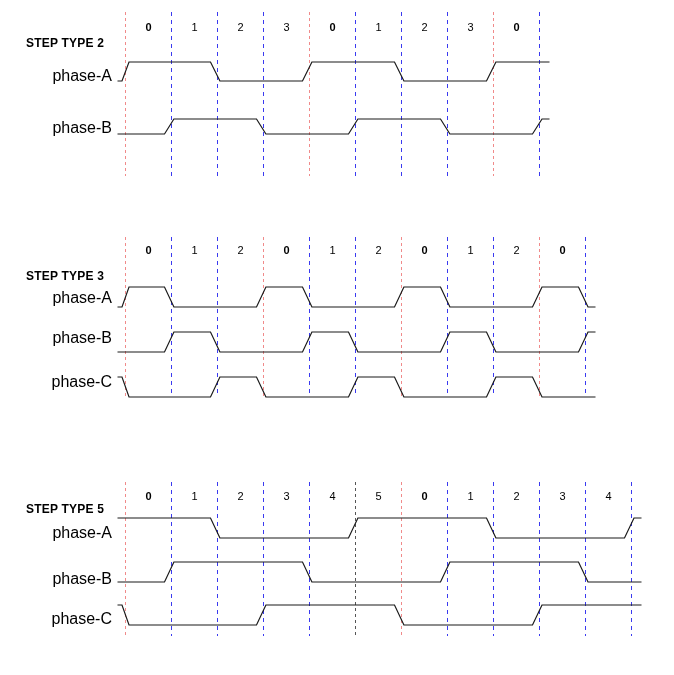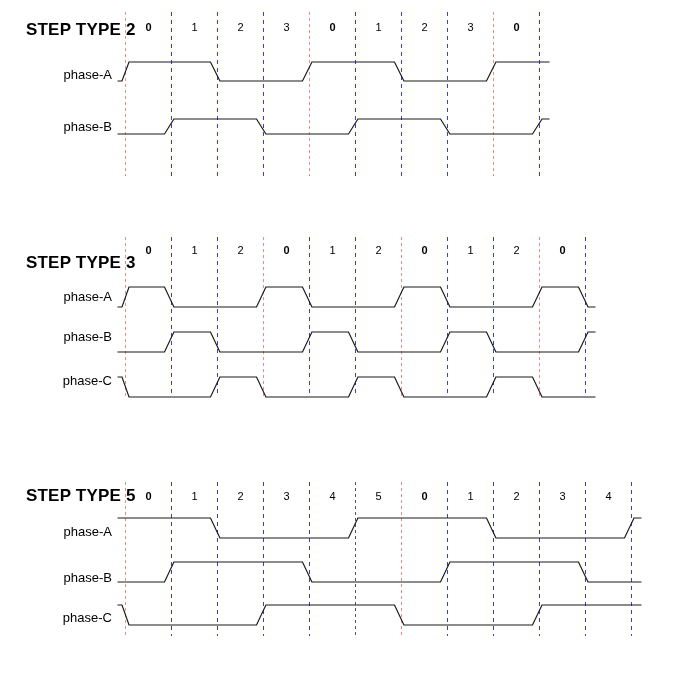--- a/index.html
+++ b/index.html
@@ -7,26 +7,26 @@
     width:674px;height:675px;background:#ffffff;
     font-family:"Liberation Sans", sans-serif;
     overflow:hidden;position:relative;
   }
   .chart-block{position:absolute;left:0;width:674px;}
   #chart-0{top:0;height:225px;}
   #chart-1{top:225px;height:245px;}
   #chart-2{top:470px;height:205px;}
   .chart-title{
     position:absolute;
-    font-size:17px;font-weight:bold;color:#000;
-    letter-spacing:.2px;white-space:nowrap;
+    font-size:12px;font-weight:bold;color:#000;
+    letter-spacing:.2px;white-space:nowrap;margin-top:16px;
   }
   .row-label{
     position:absolute;right:0;
-    font-size:13px;color:#000;white-space:nowrap;
+    font-size:16px;color:#000;white-space:nowrap;
     text-align:right;
   }
   .label-col{position:absolute;left:0;width:112px;}
   .step-num{
     position:absolute;
     font-size:11px;font-weight:bold;color:#000;
     text-align:center;white-space:nowrap;
   }
   .step-num.plain{font-weight:normal;}
   svg.wave{position:absolute;left:0;top:0;overflow:visible;}

